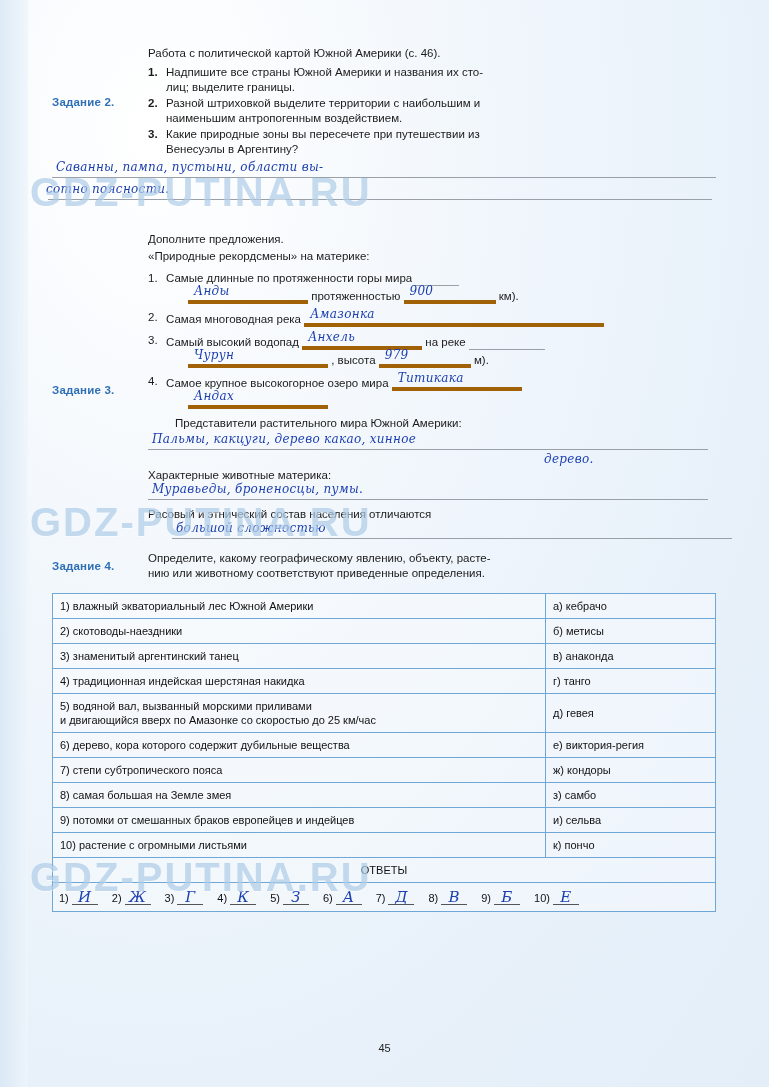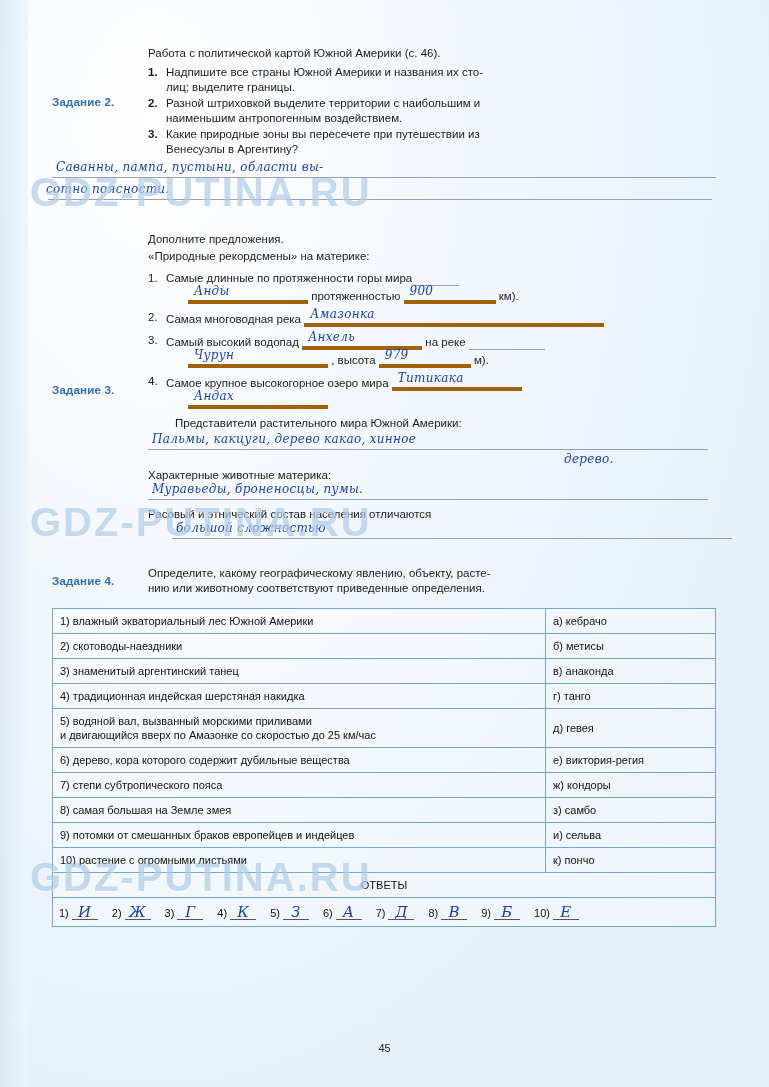--- a/index.html
+++ b/index.html
@@ -211,38 +211,38 @@
               <span class="hw">Андах</span>
             </span>
           </span>
         </li>
       </ol>
 
       <div class="note">Представители растительного мира Южной Америки:</div>
       <div style="position:relative;height:42px;margin-top:2px;">
         <div style="position:absolute;left:0;top:16px;width:560px;border-bottom:1px solid #9aa0a7;"></div>
         <div class="hw" style="position:absolute;left:4px;top:-1px;">Пальмы, какцуги, дерево какао, хинное</div>
-        <div class="hw" style="position:absolute;left:416px;top:19px;">дерево.</div>
+        <div class="hw" style="position:absolute;left:396px;top:19px;">дерево.</div>
       </div>
 
       <div style="margin-top:-6px;">Характерные животные материка:</div>
       <div style="position:relative;height:26px;margin-top:1px;">
         <div style="position:absolute;left:0;top:17px;width:560px;border-bottom:1px solid #9aa0a7;"></div>
         <div class="hw" style="position:absolute;left:4px;top:0px;">Муравьеды, броненосцы, пумы.</div>
       </div>
 
       <div>Расовый и этнический состав населения отличаются</div>
       <div style="position:relative;height:26px;margin-top:1px;margin-left:24px;">
         <div style="position:absolute;left:0;top:17px;width:560px;border-bottom:1px solid #9aa0a7;"></div>
         <div class="hw" style="position:absolute;left:4px;top:0px;">большой   сложностью</div>
       </div>
     </div>
   </div>
 
-  <div class="task" style="margin-top:19px;">
+  <div class="task" style="margin-top:4px;">
     <div class="task-label">Задание 4.</div>
     <div class="task-body">
       <div class="task-title" style="white-space:pre-line">Определите, какому географическому явлению, объекту, расте-
 нию или животному соответствуют приведенные определения.</div>
     </div>
   </div>
 
   <table class="match">
     <tbody>
         <tr>

